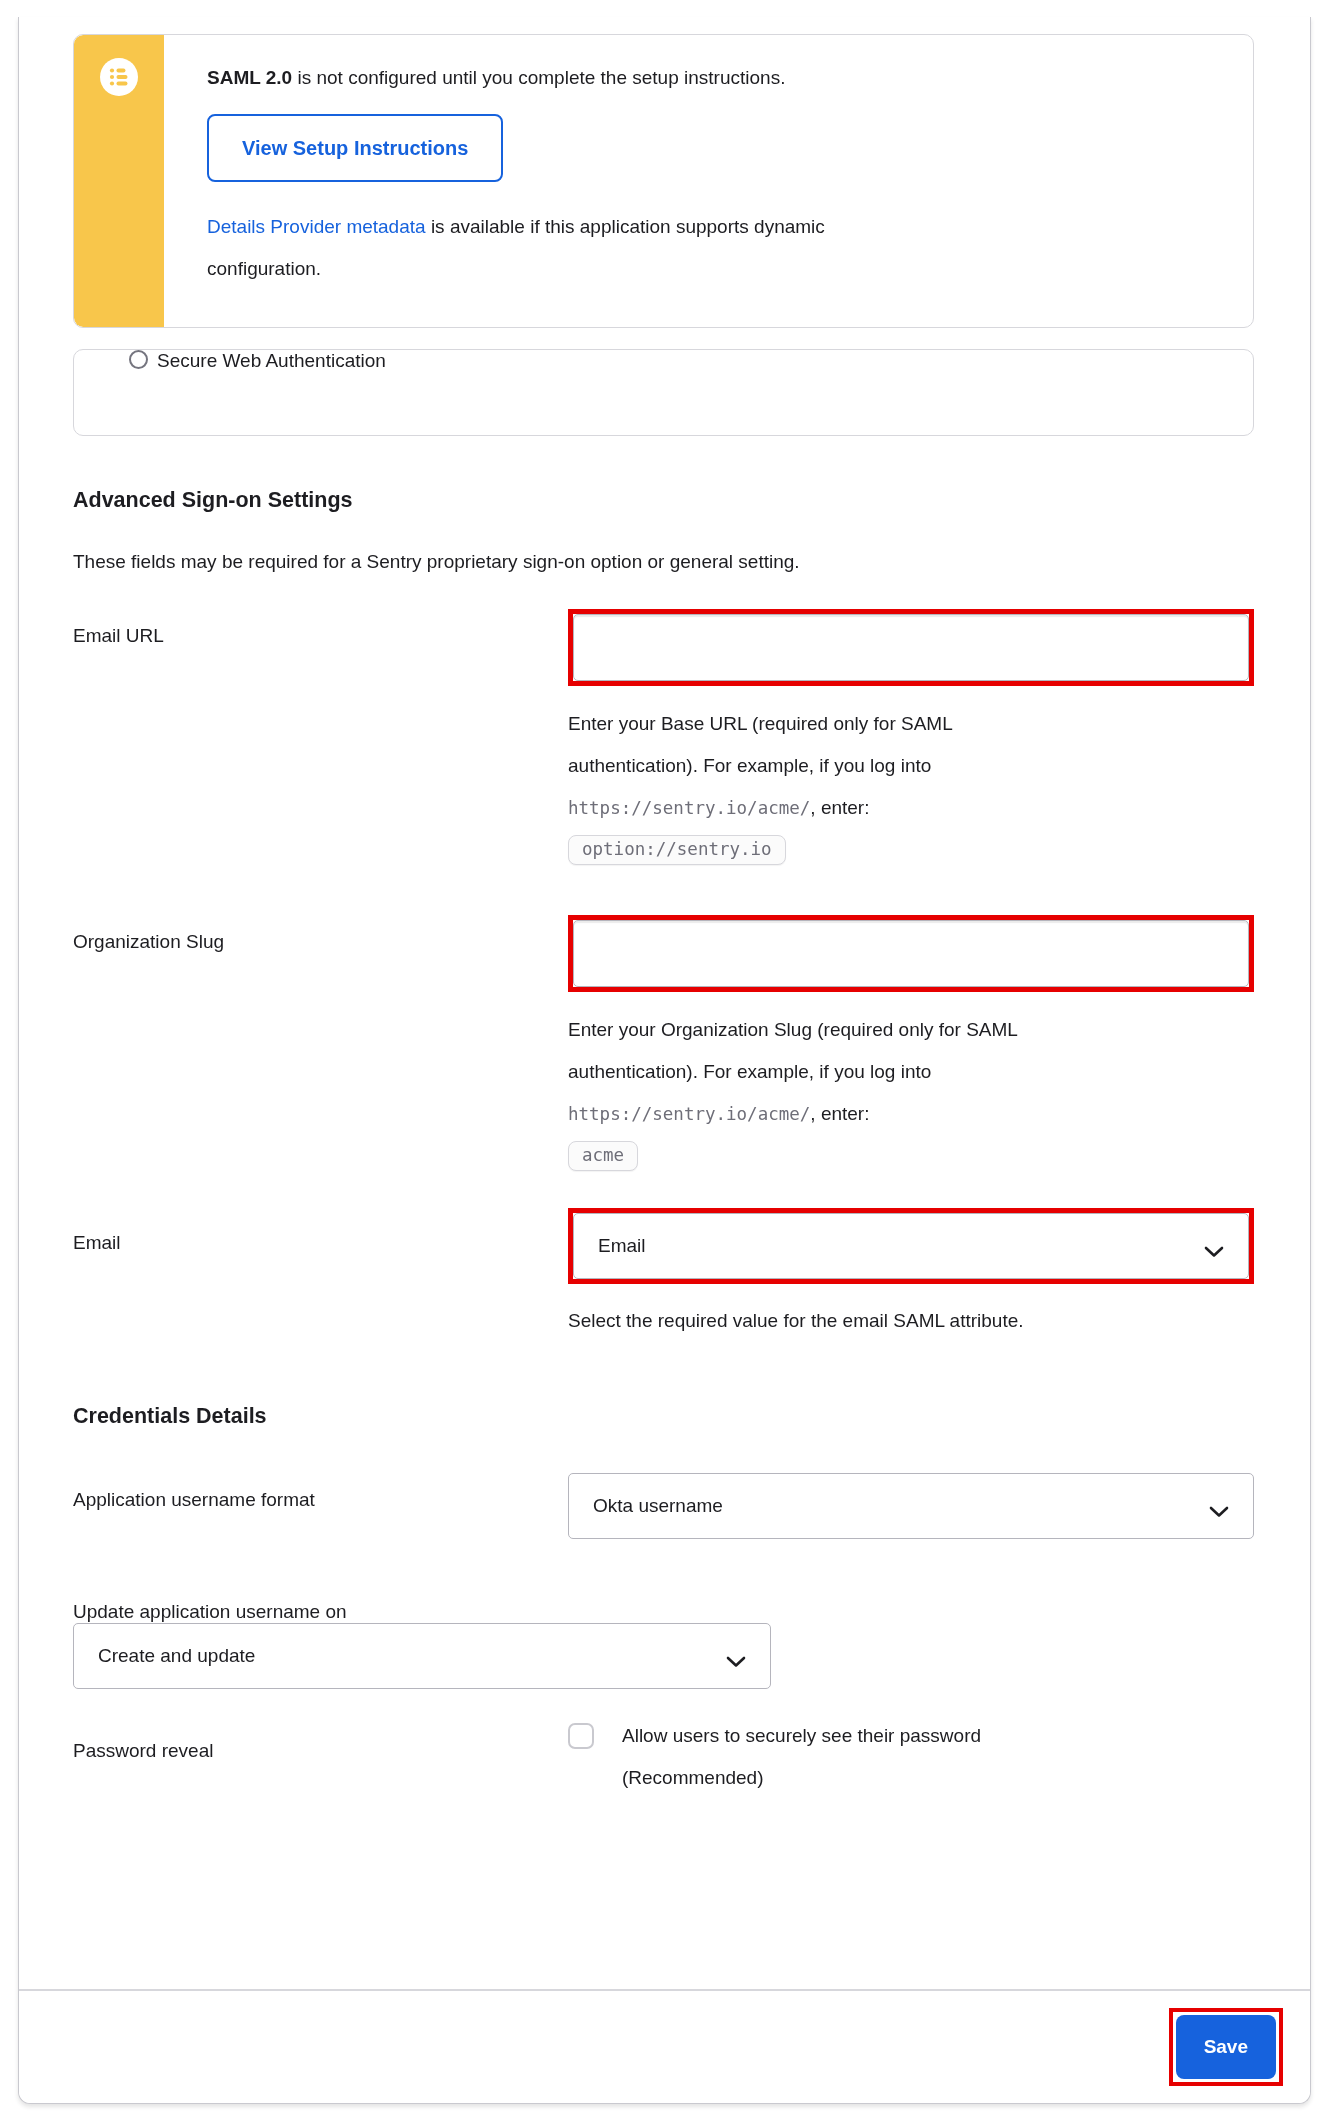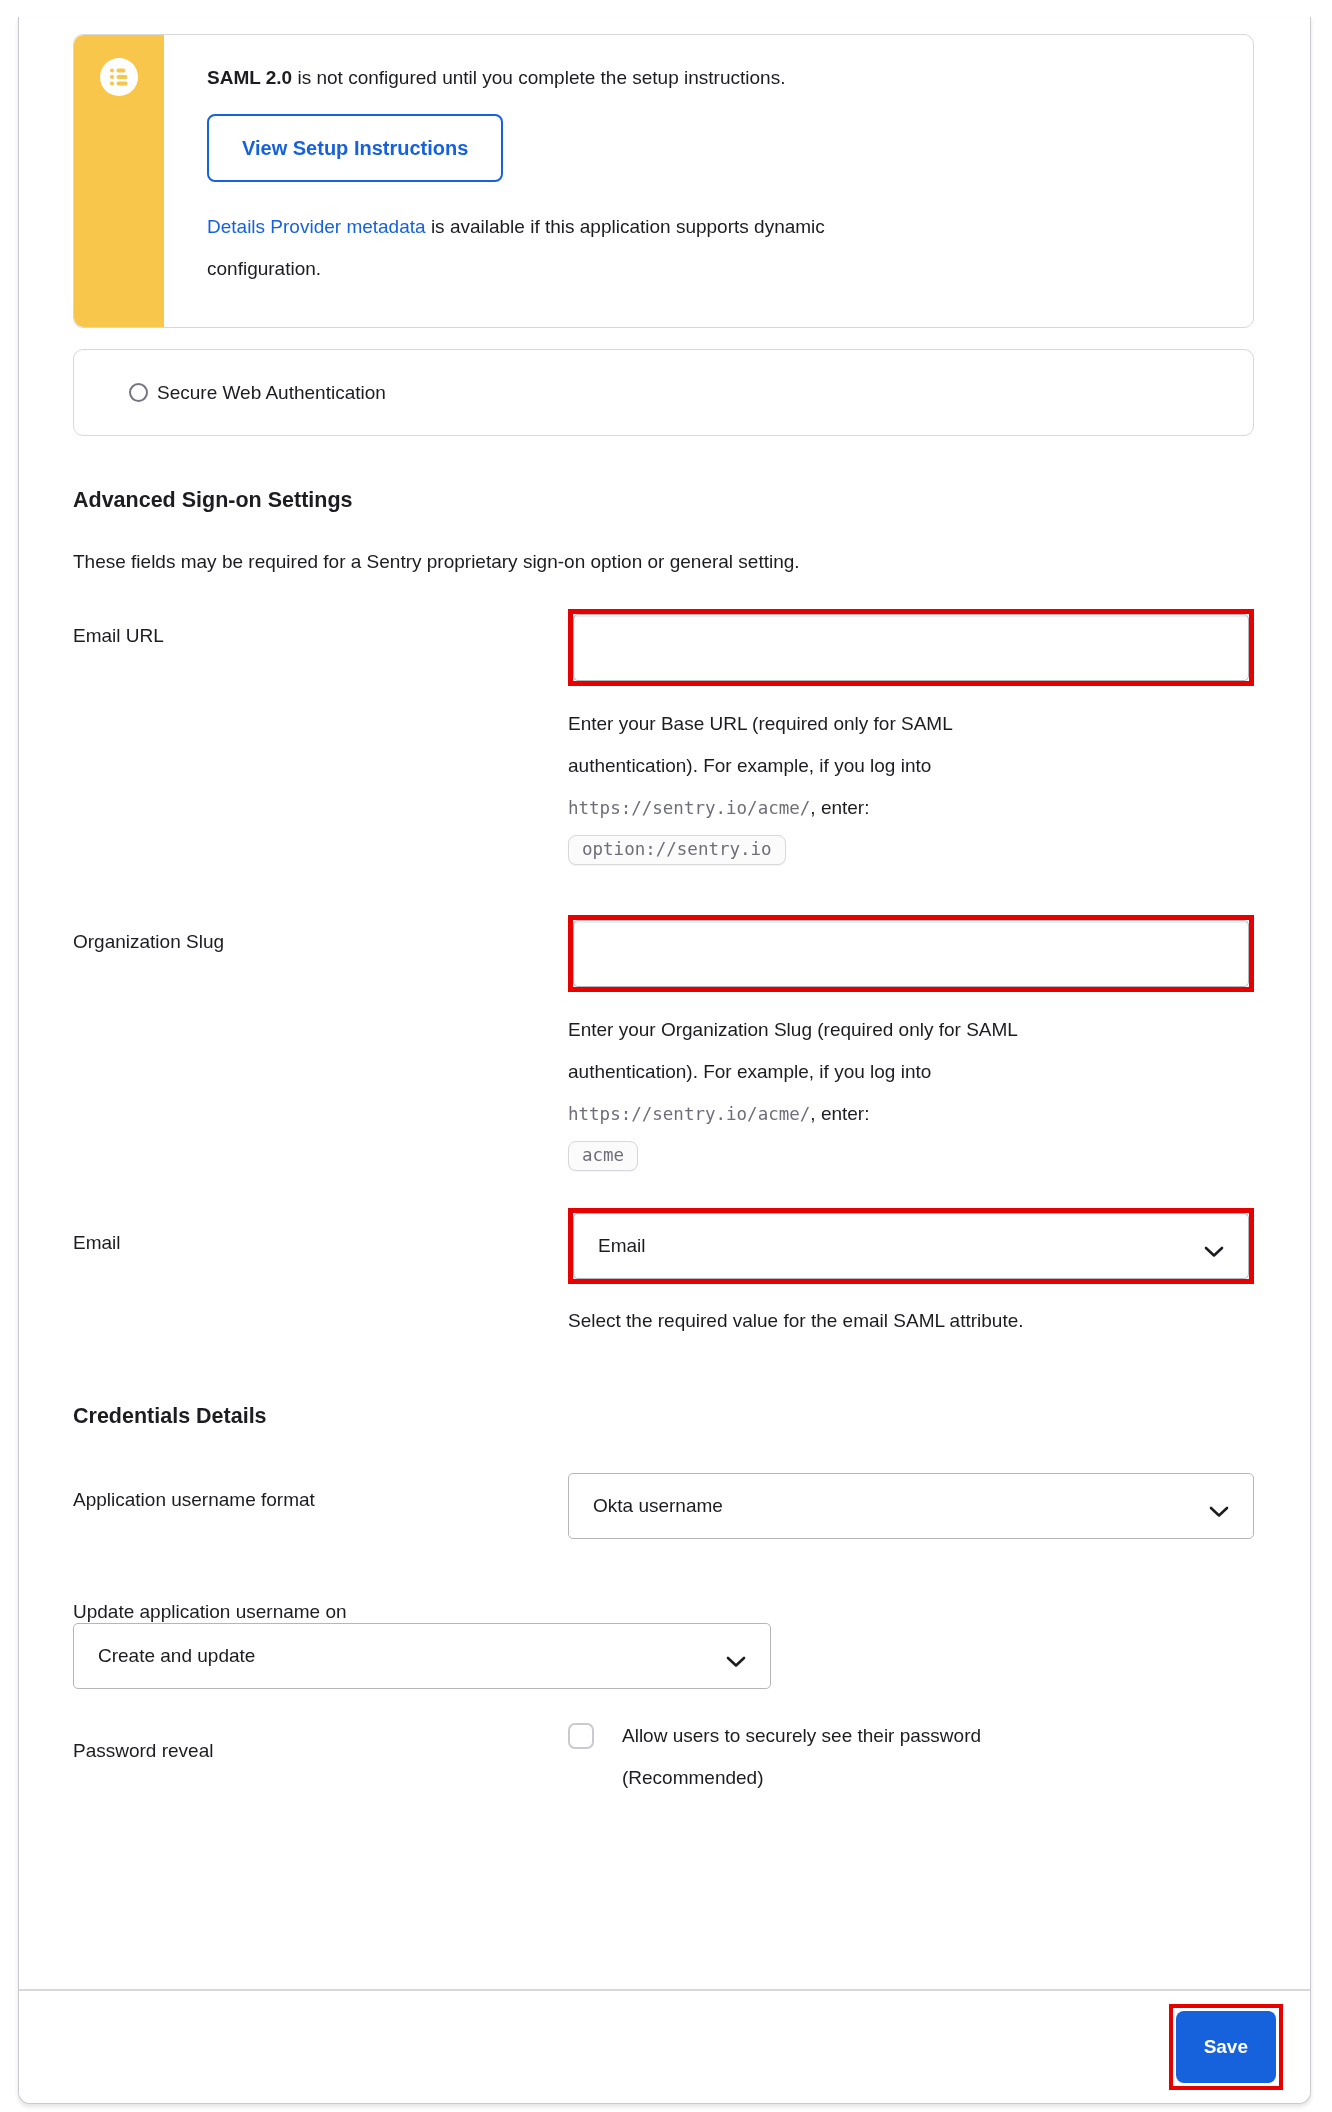--- a/index.html
+++ b/index.html
@@ -40,21 +40,21 @@
     background:#fff; border:2px solid #1662dd; border-radius:8px;
     color:#1662dd; font-weight:bold; font-size:20px; line-height:64px;
     font-family:inherit; cursor:pointer;
   }
   .callout-para { margin:24px 0 0; font-size:19px; line-height:42px; }
   .link { color:#1662dd; text-decoration:none; cursor:pointer; }
 
   
   .radio-box {
     margin-top:21px; height:87px; border:1px solid #d7d7dc; border-radius:10px;
-    display:flex; align-items:center; padding-left:55px; cursor:pointer;
+    display:flex; align-items:flex-start; padding-left:55px; cursor:pointer;
   }
   .radio-circle {
     width:19px; height:19px; border:2px solid #75757f; border-radius:50%;
     background:#fff; flex-shrink:0; margin-right:9px;
   }
   .radio-label { font-size:19px; }
 
   
   h2.section-heading { font-size:21.5px; font-weight:bold; margin:52px 0 0; color:#1d1d21; }
   .intro { margin:38px 0 0; font-size:19px; }
@@ -105,21 +105,21 @@
 
   
   .footer {
     border-top:2px solid #d7d7dc; height:114px; flex-shrink:0;
     display:flex; align-items:center; justify-content:flex-end;
     padding-right:27px; border-radius:0 0 12px 12px; background:#fff;
   }
   .save-wrap { border:4px solid #e60000; padding:3px; }
   .save-btn {
     background:#1662dd; color:#fff; border:none; border-radius:8px;
-    font-size:19px; font-weight:bold; height:72px; min-width:100px; padding:0 28px;
+    font-size:19px; font-weight:bold; height:64px; min-width:100px; padding:0 28px;
     font-family:inherit; cursor:pointer;
   }
 </style>
 </head>
 <body>
 
 <div class="panel">
   <div class="content">
 
     <div class="callout warning">

